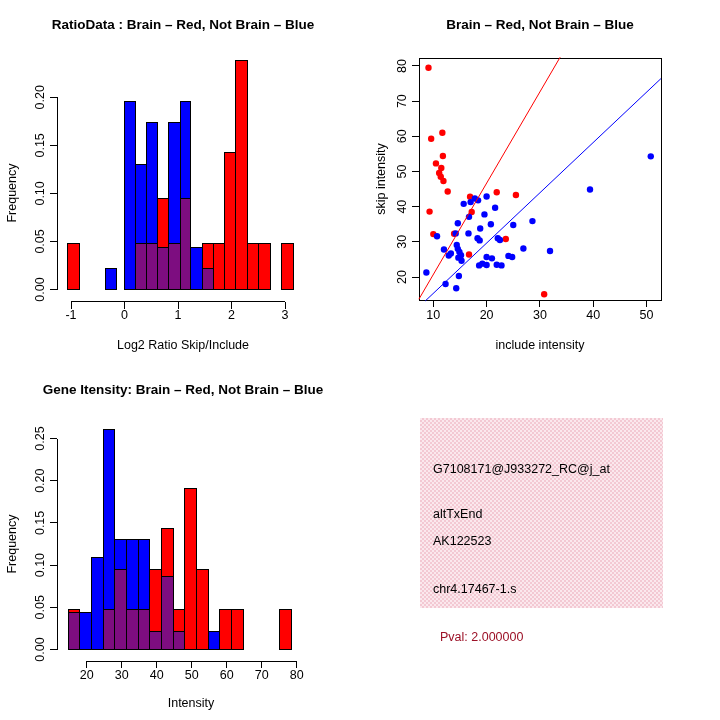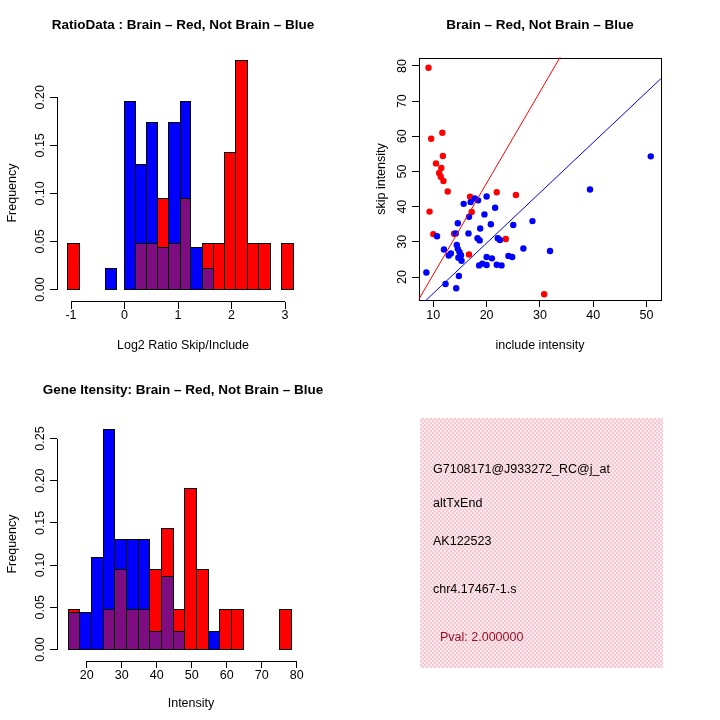--- a/index.html
+++ b/index.html
@@ -4,21 +4,21 @@
 <style>
   html,body{margin:0;padding:0;background:#ffffff;}
   #canvas{position:relative;width:720px;height:720px;background:#ffffff;overflow:hidden;
           font-family:"Liberation Sans",sans-serif;text-align:right;}
   .panel{position:absolute;width:360px;height:360px;}
   #p1{left:0;top:0;} #p2{left:360px;top:0;} #p3{left:0;top:360px;} #p4{left:360px;top:360px;}
   svg text{fill:#000;}
   .title{font:bold 13.5px "Liberation Sans",sans-serif;}
   .axlab{font:12.5px "Liberation Sans",sans-serif;}
   .tick{font:12.5px "Liberation Sans",sans-serif;}
-  #infobox{position:absolute;left:60px;top:58px;width:243px;height:250px;
+  #infobox{position:absolute;left:60px;top:58px;width:243px;height:190px;
            background:repeating-conic-gradient(#f3c9d3 0% 25%, #fbe8ed 0% 50%);
            background-size:4px 4px;}
   .infoline{position:absolute;left:13px;font:12.5px "Liberation Sans",sans-serif;
             color:#000;white-space:nowrap;}
 </style>
 </head>
 <body>
 
 <div id="canvas">
 
@@ -231,20 +231,20 @@
         <line x1="261.7" y1="301" x2="261.7" y2="308" stroke="#000" stroke-width="1" shape-rendering="crispEdges"></line>
         <text x="261.7" y="318.5" text-anchor="middle" class="tick">70</text>
         <line x1="296.7" y1="301" x2="296.7" y2="308" stroke="#000" stroke-width="1" shape-rendering="crispEdges"></line>
         <text x="296.7" y="318.5" text-anchor="middle" class="tick">80</text>
       </g>
   </svg>
 
   <div id="p4" class="panel">
     <div id="infobox">
       <div class="infoline" style="top:44px">G7108171@J933272_RC@j_at</div>
-      <div class="infoline" style="top:78px">altTxEnd</div>
+      <div class="infoline" style="top:89px">altTxEnd</div>
       <div class="infoline" style="top:116px">AK122523</div>
       <div class="infoline" style="top:164px">chr4.17467-1.s</div>
       <div class="infoline" style="top: 212px; color: rgb(156, 17, 39); padding-left: 7px;">Pval: 2.000000</div>
     </div>
   </div>
 
 </div>
 
 </body></html>

